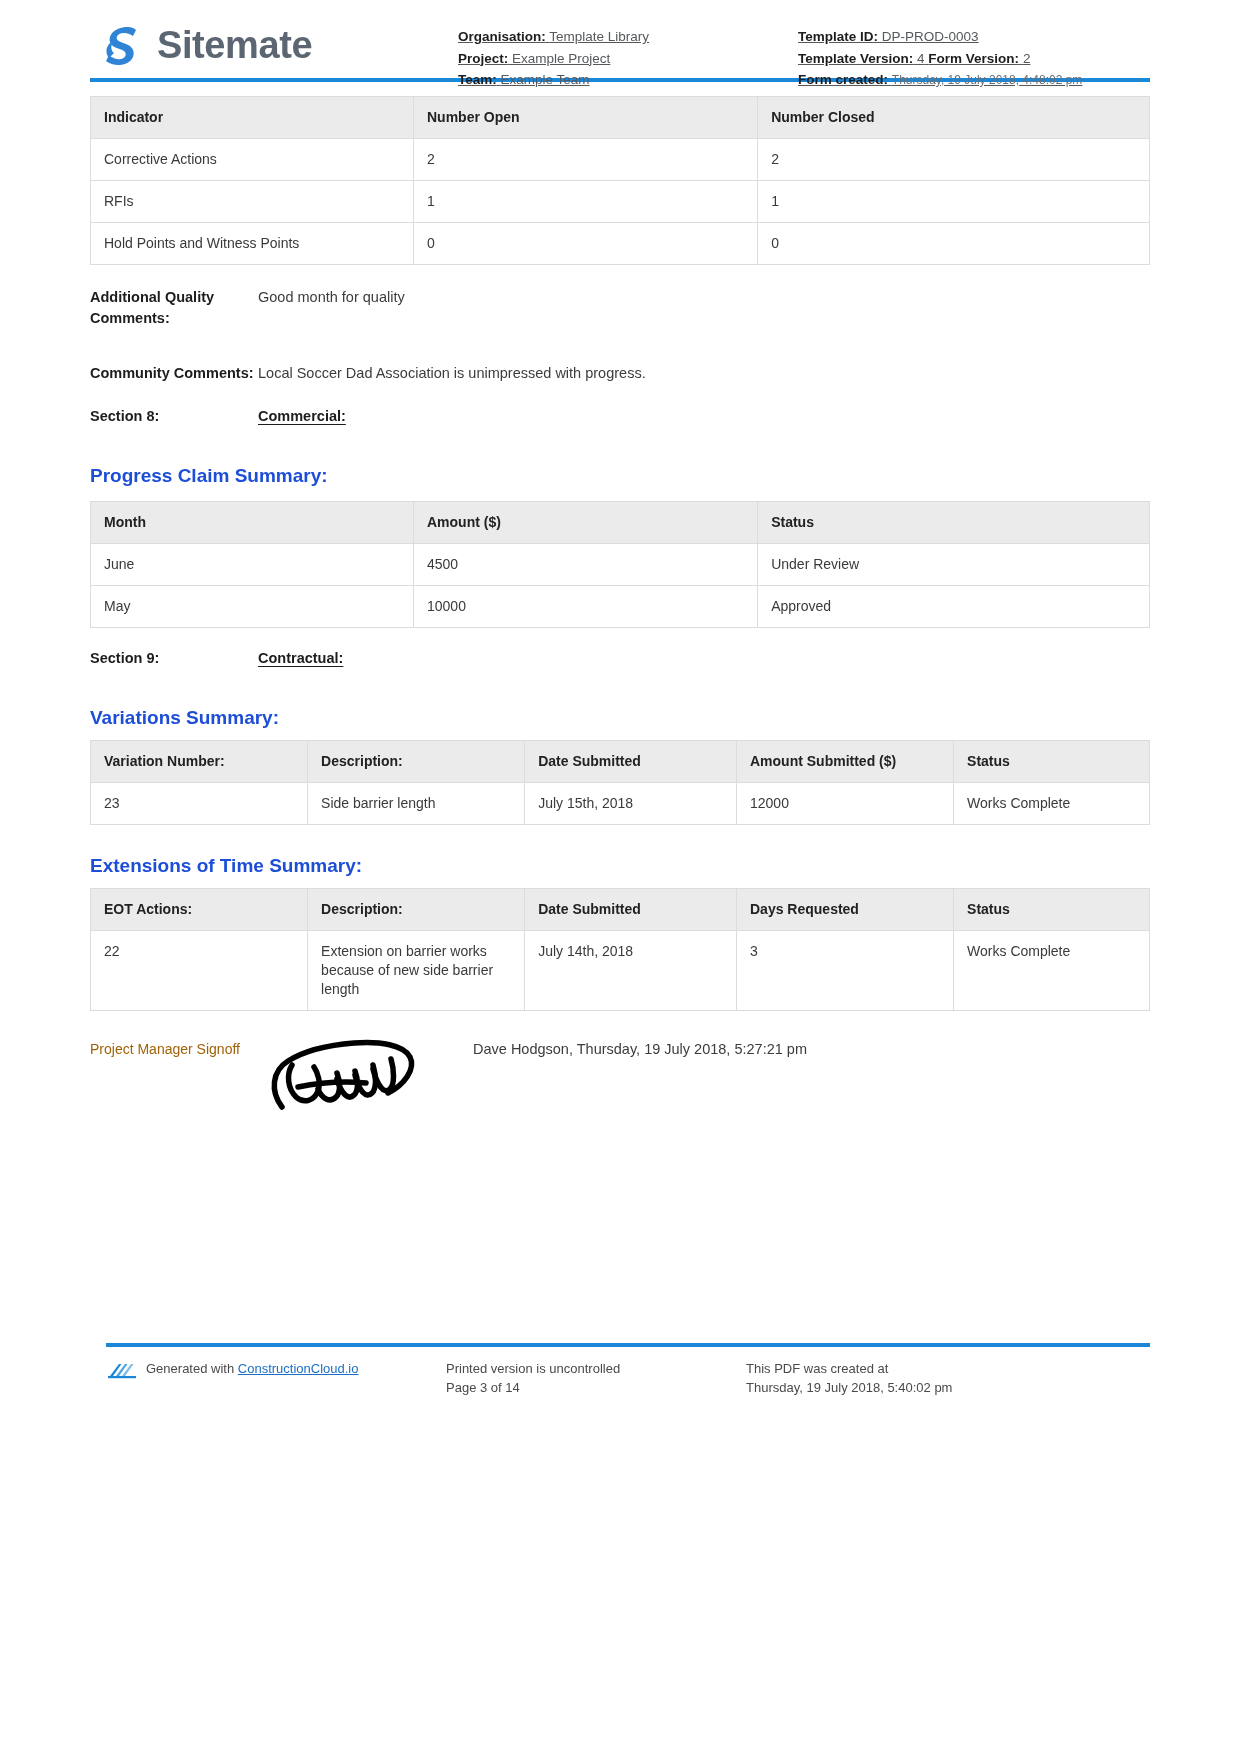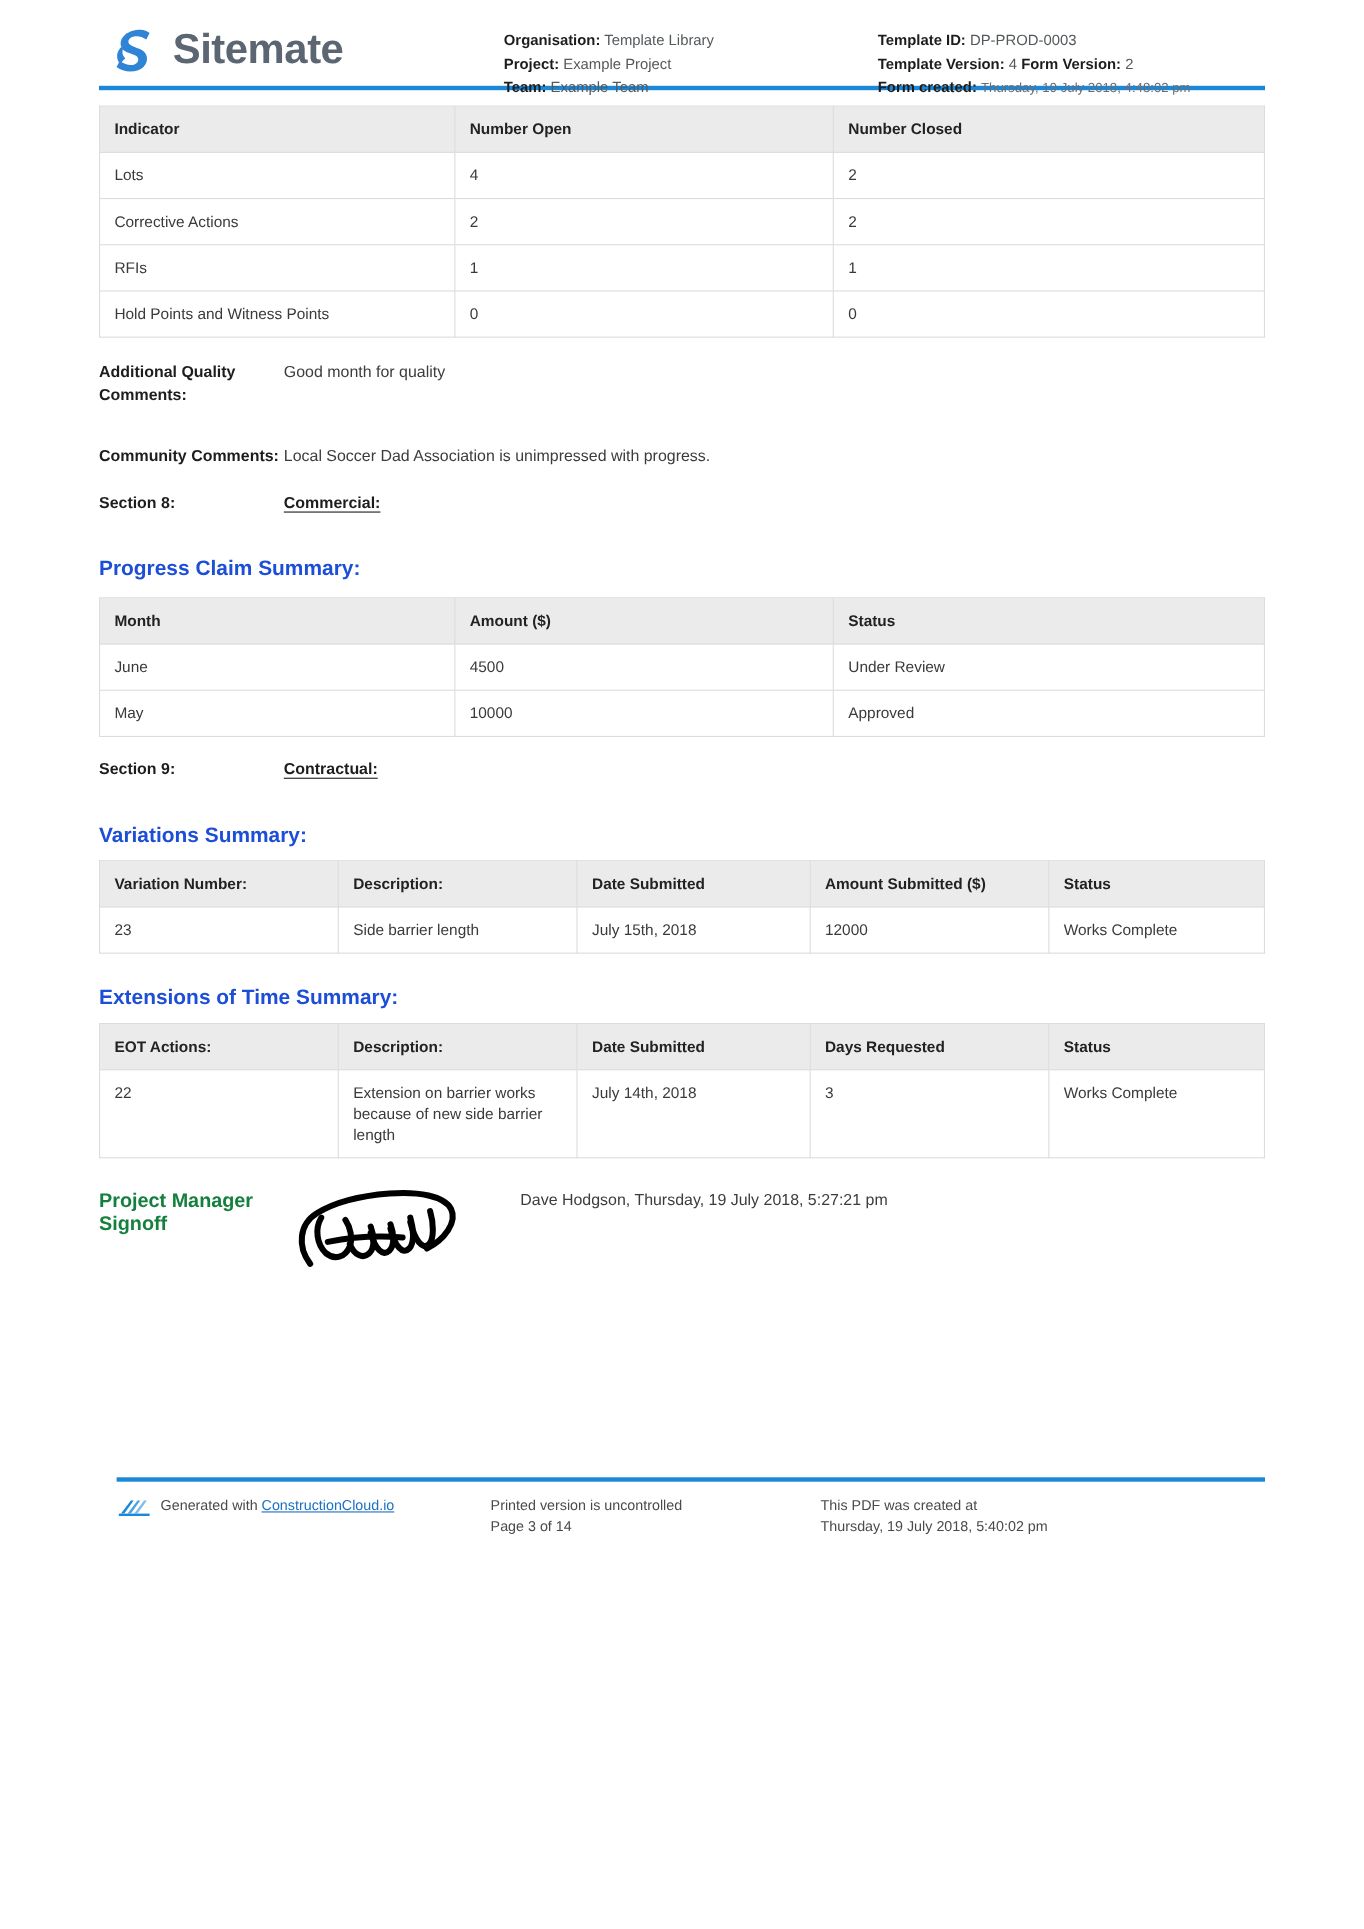--- a/index.html
+++ b/index.html
@@ -49,20 +49,21 @@
     font-weight: bold;
     color: #5b6672;
     letter-spacing: -0.4px;
     line-height: 1;
   }
   .meta-col {
     font-size: 13.5px;
     line-height: 21.5px;
     color: #55595c;
     padding-top: 4px;
+    text-decoration: underline;
   }
   .meta-col.left { width: 340px; flex: none; }
   .meta-col.right { flex: 1; }
   .meta-col b { color: #1d1d1d; font-weight: bold; }
   .meta-line .small {
     font-size: 12px;
     color: #6a6e72;
   }
   .rule-blue {
     height: 4px;
@@ -132,24 +133,24 @@
 
   
   .signoff {
     display: flex;
     margin-top: 28px;
     align-items: flex-start;
   }
   .signoff .lbl {
     width: 168px;
     flex: none;
-    font-weight: bold;
-    font-size: 18px;
+    font-weight: normal;
+    font-size: 14px;
     line-height: 21px;
-    color: #15803d;
+    color: #a16207;
   }
   .signoff .sigbox {
     width: 215px;
     flex: none;
     margin-top: -8px;
   }
   .signoff .sigwho {
     flex: 1;
     font-size: 14.5px;
     color: #3c3c3c;
@@ -235,25 +236,20 @@
         <col style="width:37%">
       </colgroup>
     <thead>
       <tr>
         <th>Indicator</th>
         <th>Number Open</th>
         <th>Number Closed</th>
       </tr>
     </thead>
     <tbody>
-      <tr>
-        <td>Lots</td>
-        <td>4</td>
-        <td>2</td>
-      </tr>
       <tr>
         <td>Corrective Actions</td>
         <td>2</td>
         <td>2</td>
       </tr>
       <tr>
         <td>RFIs</td>
         <td>1</td>
         <td>1</td>
       </tr>

